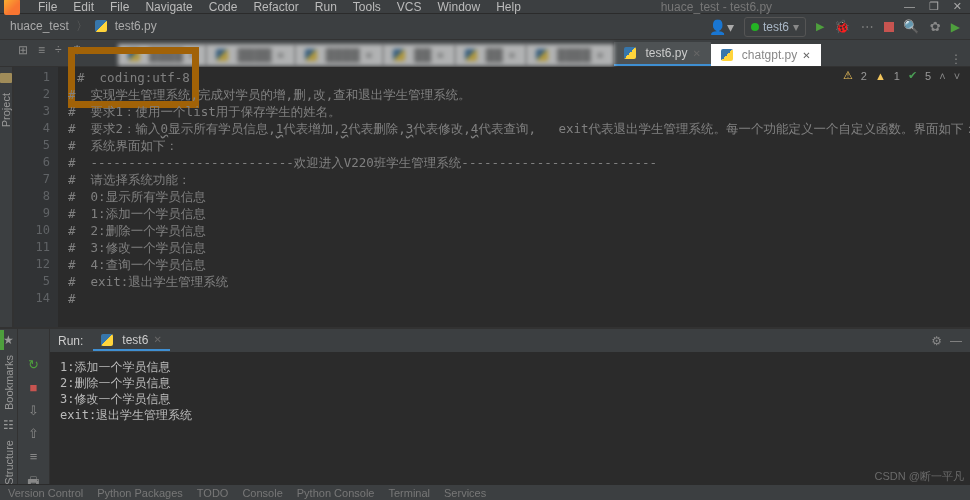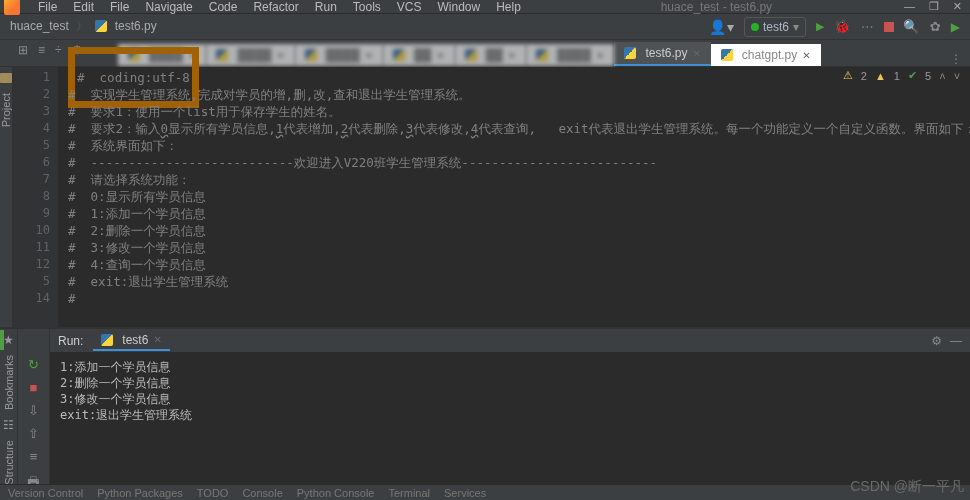--- a/index.html
+++ b/index.html
@@ -93,21 +93,21 @@
   .run-hdr .tools { margin-left:auto; display:flex; gap:8px; color:#888; }
   .run-hdr .tools span { cursor:pointer; }
   .console { flex:1; font-family:Consolas,monospace; font-size:12px; line-height:16px;
     color:#bbb; padding:6px 10px; overflow:hidden; }
   .console .ln { white-space:pre; }
   .green-bar { position:absolute; left:0; top:330px; width:4px; height:20px; background:#4e9f3d; }
   
   .statusbar { height:16px; background:#3c3f41; border-top:1px solid #2b2b2b;
     position:absolute; bottom:0; left:0; right:0; display:flex; align-items:center; padding:0 8px; }
   .status-left { display:flex; gap:14px; color:#777; font-size:11px;text-align:right; }
-  .watermark { position:absolute; right:6px; bottom:4px; color:#6a6a6a; font-size:14px;margin-top:48px; }
+  .watermark { position:absolute; right:6px; bottom:16px; color:#6a6a6a; font-size:11px;margin-top:48px; }
 </style>
 </head>
 <body>
 
 <div class="menubar">
   <div class="ide-icon"></div>
   <span class="menu-item">File</span>
   <span class="menu-item">Edit</span>
   <span class="menu-item">File</span>
   <span class="menu-item">Navigate</span>

